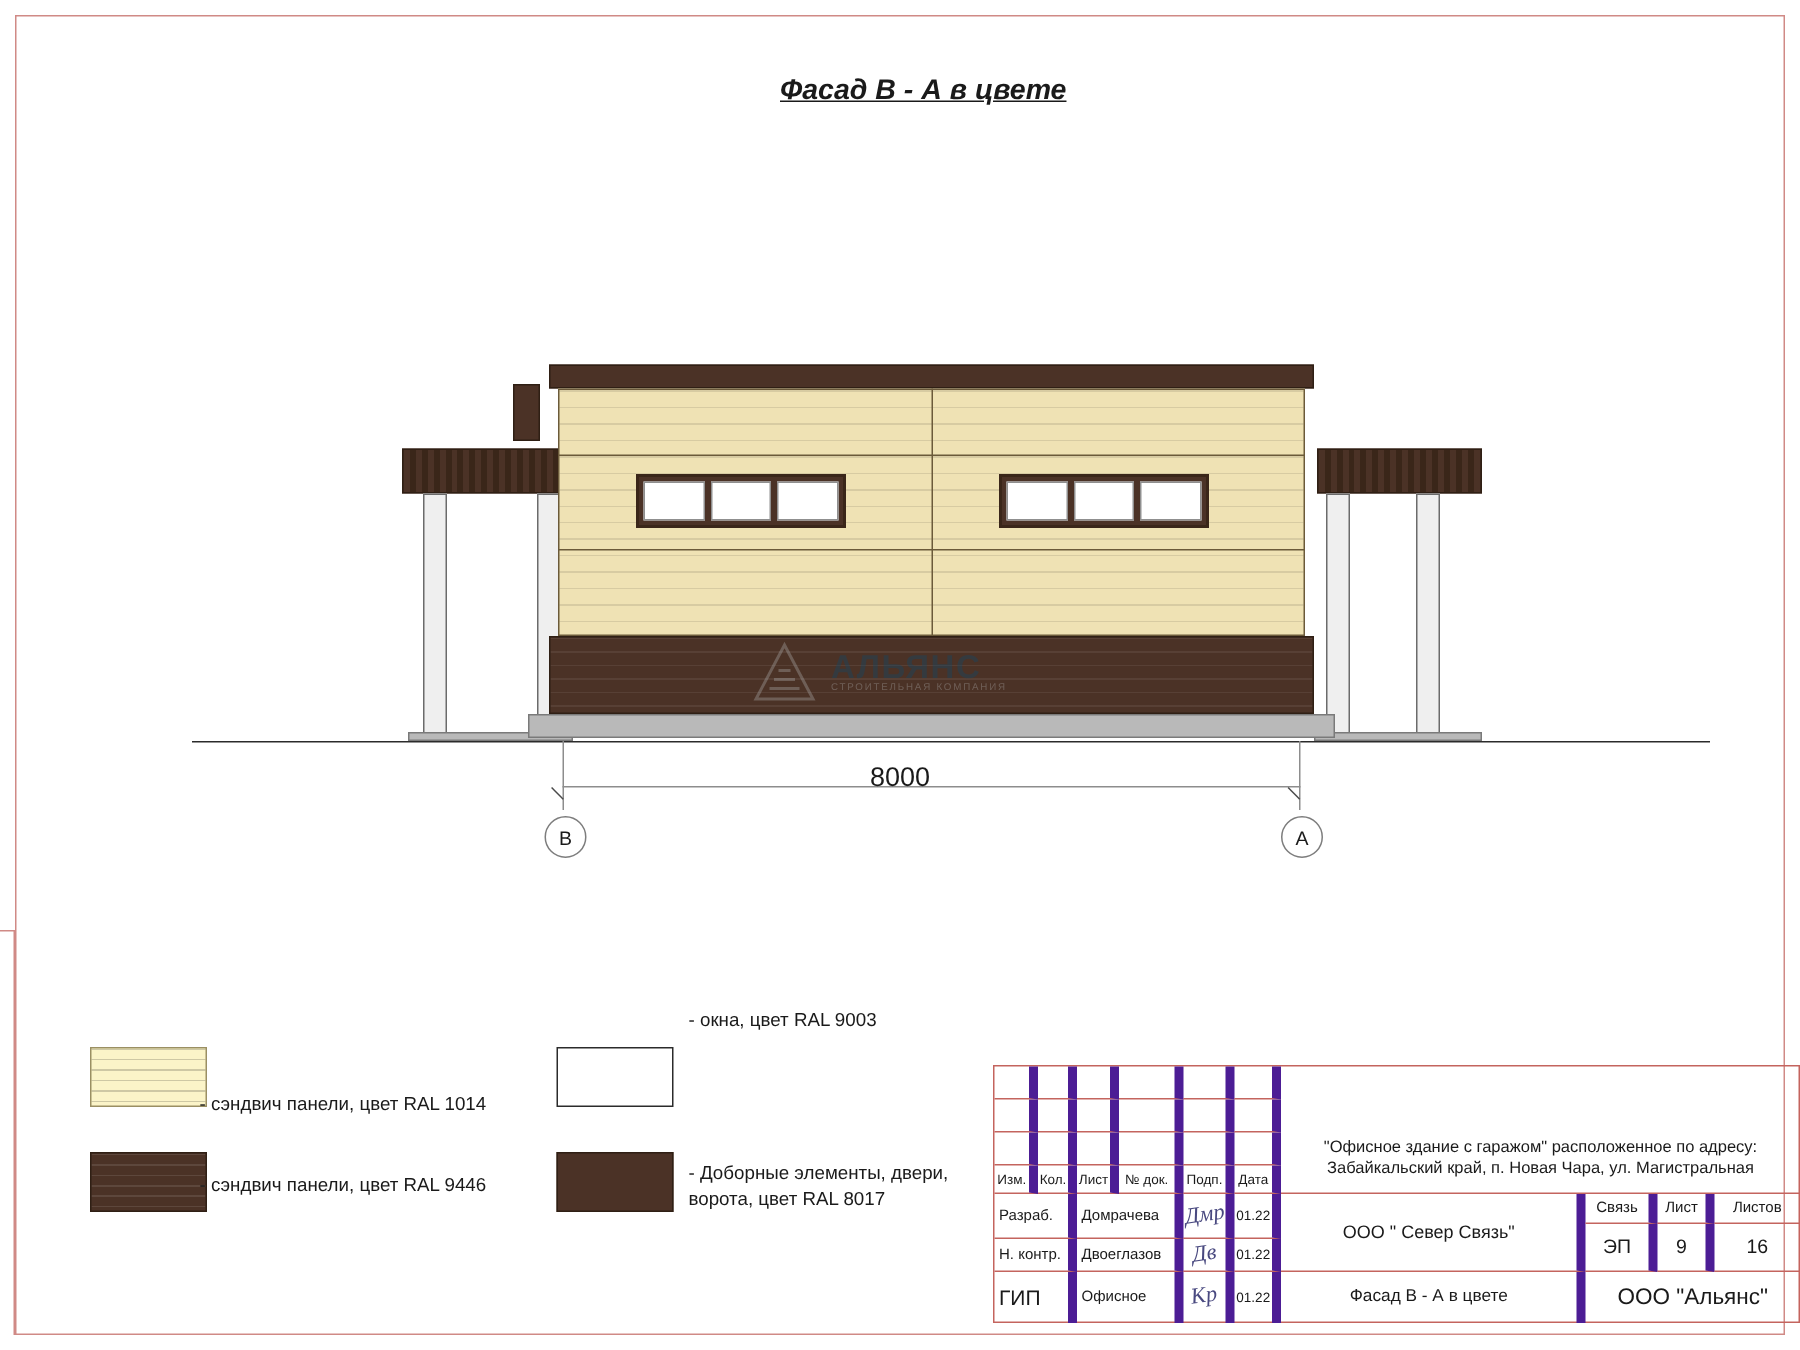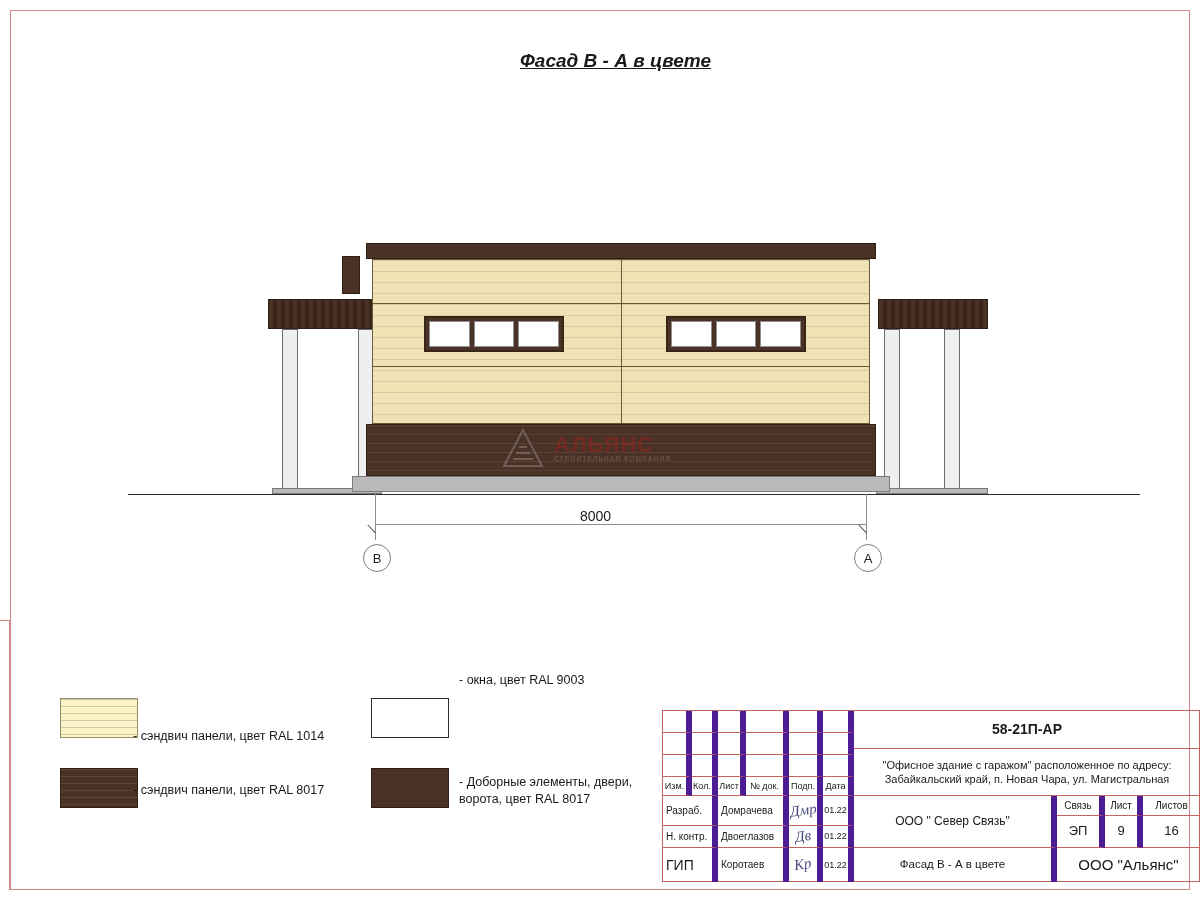--- a/index.html
+++ b/index.html
@@ -230,21 +230,21 @@
     pointer-events: none;
   }
   .wm-text {
     display: flex;
     flex-direction: column;
     line-height: 1.05;
   }
   .wm-name {
     font-size: 22px;
     font-weight: bold;
-    color: #b91c1c;
+    color: #0c4a6e;
     letter-spacing: 1px;
   }
   .wm-sub {
     font-size: 6.5px;
     color: #b0b0b0;
     letter-spacing: 1.2px;
   }
 
   
   .dim-ext-l {
@@ -270,21 +270,21 @@
     top: 519px;
     width: 11px; height: 11px;
     border-bottom: 1px solid #4a4a4a;
     transform: rotate(45deg);
   }
   .dim-tick-l { left: 370px; }
   .dim-tick-r { left: 861px; }
   .dim-label {
     position: absolute;
     left: 580px; top: 508px;
-    font-size: 14px;
+    font-size: 18px;
     color: #1a1a1a;
   }
   .axis-bubble {
     position: absolute;
     top: 544px;
     width: 26px; height: 26px;
     border: 1px solid #7d7d7d;
     border-radius: 50%;
     display: flex;
     align-items: center;
@@ -459,21 +459,21 @@
 
     <div class="axis-bubble axis-b">В</div>
     <div class="axis-bubble axis-a">А</div>
   </div>
 
   <div>
     <div class="legend-swatch sw1"></div>
     <div class="legend-text lt1">- сэндвич панели, цвет RAL 1014</div>
 
     <div class="legend-swatch sw2"></div>
-    <div class="legend-text lt2">- сэндвич панели, цвет RAL 8017</div>
+    <div class="legend-text lt2">- сэндвич панели, цвет RAL 9446</div>
 
     <div class="legend-swatch sw3"></div>
     <div class="legend-text lt3">- окна, цвет RAL 9003</div>
 
     <div class="legend-swatch sw4"></div>
     <div class="legend-text lt4">- Доборные элементы, двери, ворота, цвет RAL 8017</div>
   </div>
 
   <div class="stamp">
 
@@ -513,27 +513,26 @@
     <div class="st-cell" style="left:160px;top:85px;width:31px;height:30px;font-size:9px;">01.22</div>
 
     <div class="st-cell st-left" style="left:0;top:115px;width:55px;height:22px;font-size:10px;">Н. контр.</div>
     <div class="st-cell st-left" style="left:55px;top:115px;width:71px;height:22px;font-size:10px;">Двоеглазов</div>
     <div class="st-cell" style="left:126px;top:115px;width:34px;height:22px;">
         <span class="sig">Дв</span>
       </div>
     <div class="st-cell" style="left:160px;top:115px;width:31px;height:22px;font-size:9px;">01.22</div>
 
     <div class="st-cell st-left st-nob" style="left:0;top:137px;width:55px;height:34px;font-size:14px;">ГИП</div>
-    <div class="st-cell st-left st-nob" style="left:55px;top:137px;width:71px;height:34px;font-size:10px;">Коротаев</div>
+    <div class="st-cell st-left st-nob" style="left:55px;top:137px;width:71px;height:34px;font-size:10px;">Офисное</div>
     <div class="st-cell st-nob" style="left:126px;top:137px;width:34px;height:34px;">
         <span class="sig">Кр</span>
       </div>
     <div class="st-cell st-nob" style="left:160px;top:137px;width:31px;height:34px;font-size:9px;">01.22</div>
 
-    <div class="st-cell st-nor code-title" style="left:191px;top:0;width:346px;height:38px;">58-21П-АР</div>
 
     <div class="st-cell st-nor obj-name" style="left:191px;top:38px;width:346px;height:47px;">"Офисное здание с гаражом" расположенное по адресу: Забайкальский край, п. Новая Чара, ул. Магистральная</div>
 
     <div class="st-cell company" style="left:191px;top:85px;width:203px;height:52px;">ООО " Север Связь"</div>
 
     <div class="st-cell" style="left:394px;top:85px;width:48px;height:20px;font-size:10px;">Связь</div>
     <div class="st-cell" style="left:442px;top:85px;width:38px;height:20px;font-size:10px;">Лист</div>
     <div class="st-cell st-nor" style="left:480px;top:85px;width:57px;height:20px;font-size:10px;">Листов</div>
 
     <div class="st-cell stage-val" style="left:394px;top:105px;width:48px;height:32px;">ЭП</div>

